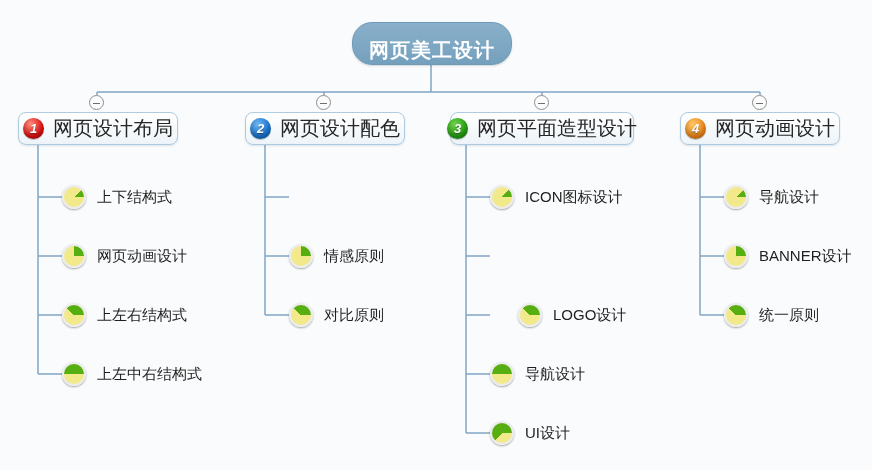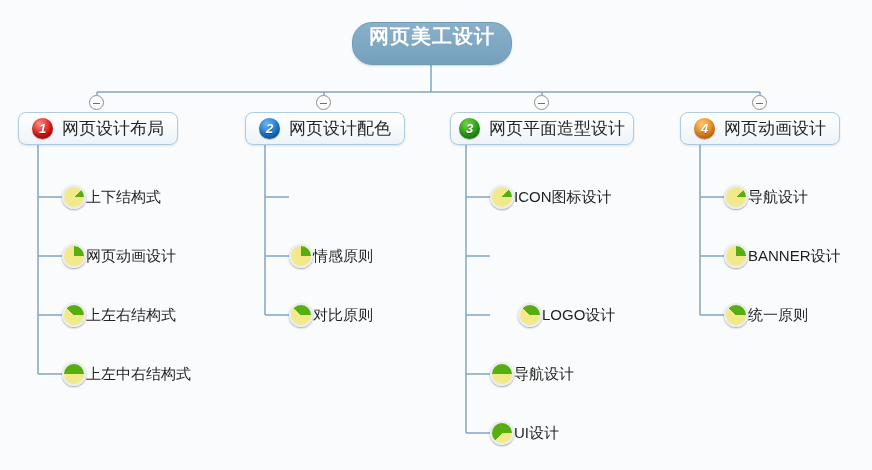--- a/index.html
+++ b/index.html
@@ -13,21 +13,21 @@
 
   
   .connectors{position:absolute;left:0;top:0;width:872px;height:470px;}
   .connectors path{stroke:#7fa6c6;stroke-width:1.5;fill:none;}
 
   
   .root{
     position:absolute;left:352px;top:22px;width:158px;height:41px;
     background:linear-gradient(180deg,#8ab0ca,#74a0bd);
     border:1px solid #6d9ab8;border-radius:20px;
-    display:flex;align-items:flex-start;justify-content:center;
+    display:flex;align-items:flex-end;justify-content:center;
     color:#fff;font-size:20px;font-weight:bold;letter-spacing:1px;
     box-shadow:0 1px 2px rgba(0,0,0,.15);
   }
 
   
   .collapse{
     position:absolute;top:95px;width:15px;height:15px;box-sizing:border-box;
     border:1px solid #8f8f8f;border-radius:50%;background:#fcfcfc;
   }
   .collapse::after{
@@ -36,38 +36,38 @@
   }
 
   
   .branch{
     position:absolute;top:112px;height:33px;box-sizing:border-box;
     background:linear-gradient(180deg,#ffffff,#edf4f9);
     border:1px solid #aecbdf;border-radius:8px;
     display:flex;align-items:center;justify-content:center;gap:9px;
     box-shadow:0 1px 2px rgba(120,150,175,.25);
   }
-  .branch-label{font-size:17px;color:#262626;white-space:nowrap;text-align:center;}
+  .branch-label{font-size:20px;color:#262626;white-space:nowrap;text-align:center;}
 
   .badge{
     width:21px;height:21px;border-radius:50%;flex:none;
     display:flex;align-items:center;justify-content:center;
     color:#fff;font-size:13px;font-weight:bold;font-style:italic;
     text-shadow:0 1px 1px rgba(0,0,0,.4);
     box-shadow:inset 0 -4px 6px rgba(0,0,0,.25), 0 1px 1px rgba(0,0,0,.25);
   }
   .badge[data-color="red"]   {background:radial-gradient(circle at 35% 28%,#ff8d7d,#e31212 62%,#b30202);}
   .badge[data-color="blue"]  {background:radial-gradient(circle at 35% 28%,#6db5f0,#1b78d4 62%,#0b5cb0);}
   .badge[data-color="green"] {background:radial-gradient(circle at 35% 28%,#6fd24a,#27a313 62%,#168a08);}
   .badge[data-color="orange"]{background:radial-gradient(circle at 35% 28%,#ffc868,#f1891c 62%,#d96a05);}
 
   
   .child{
     position:absolute;height:26px;
-    display:flex;align-items:center;white-space:nowrap;
+    display:flex;align-items:center;gap:11px;white-space:nowrap;
   }
   .child-label{font-size:15px;color:#1f1f1f;}
 
   
   .pie{
     --g:#56ae10;--y:#f2e98a;
     width:20px;height:20px;border-radius:50%;flex:none;box-sizing:content-box;
     border:2px solid #ececec;
     box-shadow:0 1px 2px rgba(0,0,0,.35);
   }

